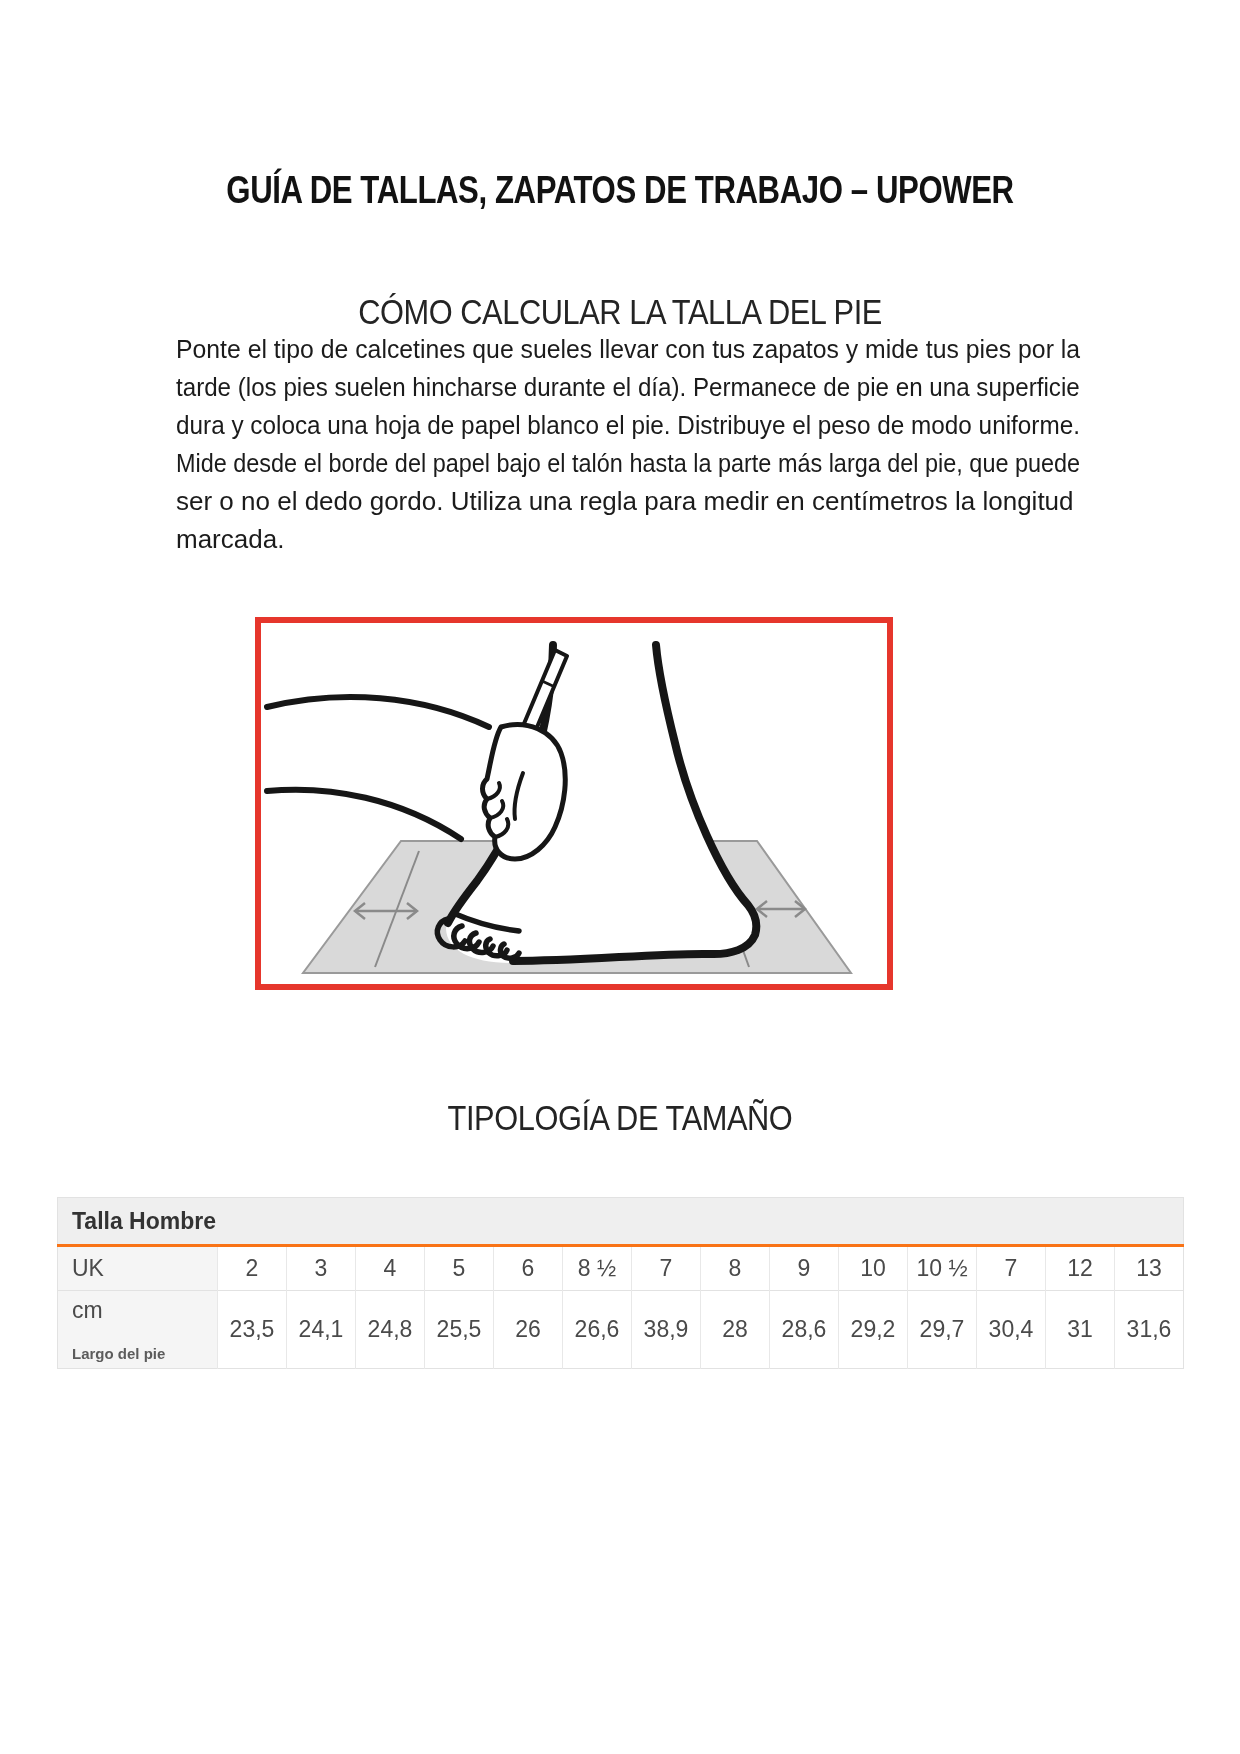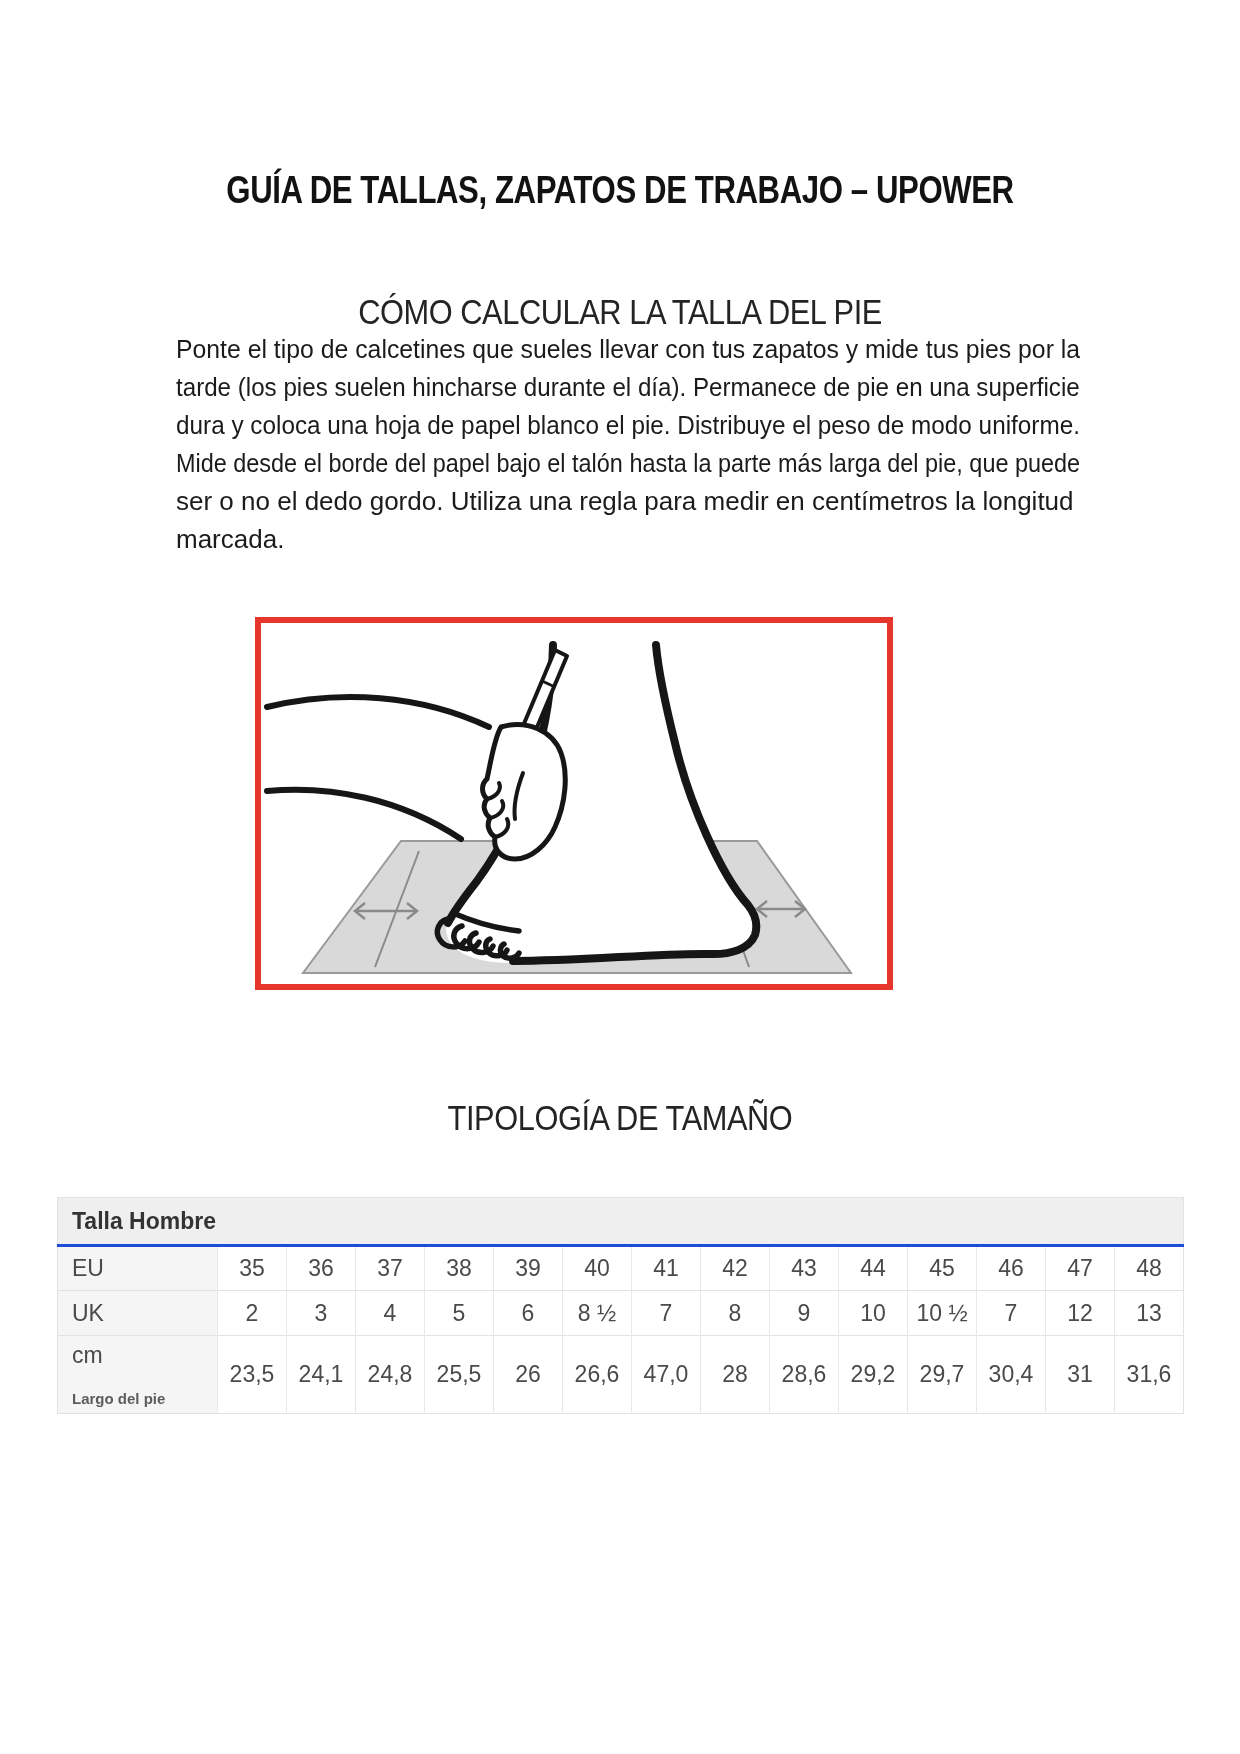--- a/index.html
+++ b/index.html
@@ -44,21 +44,21 @@
 
   
   .sizes{
     position:absolute;left:57px;top:1197px;width:1127px;
     border-collapse:collapse;table-layout:fixed;background:#ffffff;
     border:1px solid #e2e2e2;font-size:23px;color:#4a4a4a;
   }
   .sizes thead th{
     background:#efefef;text-align:left;font-weight:700;color:#333333;
     font-size:23px;padding:9px 14px;height:28px;
-    border-bottom:3px solid #1d4ed8;
+    border-bottom:3px solid #f97316;
   }
   .sizes tbody tr{border-top:1px solid #e2e2e2;}
   .sizes tbody th.rowlabel{
     background:#f5f5f5;text-align:left;font-weight:400;color:#4a4a4a;
     padding:6px 14px;
   }
   .sizes tbody td{
     text-align:center;background:#ffffff;
     border-left:1px solid #e8e8e8;padding:6px 2px;
   }
@@ -153,37 +153,20 @@
         <col>
         <col>
         <col>
     </colgroup>
     <thead>
       <tr>
         <th colspan="15">Talla Hombre</th>
       </tr>
     </thead>
     <tbody>
-      <tr class="row-std">
-        <th class="rowlabel">EU</th>
-        <td>35</td>
-        <td>36</td>
-        <td>37</td>
-        <td>38</td>
-        <td>39</td>
-        <td>40</td>
-        <td>41</td>
-        <td>42</td>
-        <td>43</td>
-        <td>44</td>
-        <td>45</td>
-        <td>46</td>
-        <td>47</td>
-        <td>48</td>
-      </tr>
       <tr class="row-std">
         <th class="rowlabel">UK</th>
         <td>2</td>
         <td>3</td>
         <td>4</td>
         <td>5</td>
         <td>6</td>
         <td>8 ½</td>
         <td>7</td>
         <td>8</td>
@@ -198,21 +181,21 @@
         <th class="rowlabel">
           <span>cm</span>
           <span class="sublab">Largo del pie</span>
         </th>
         <td>23,5</td>
         <td>24,1</td>
         <td>24,8</td>
         <td>25,5</td>
         <td>26</td>
         <td>26,6</td>
-        <td>47,0</td>
+        <td>38,9</td>
         <td>28</td>
         <td>28,6</td>
         <td>29,2</td>
         <td>29,7</td>
         <td>30,4</td>
         <td>31</td>
         <td>31,6</td>
       </tr>
     </tbody>
   </table>

